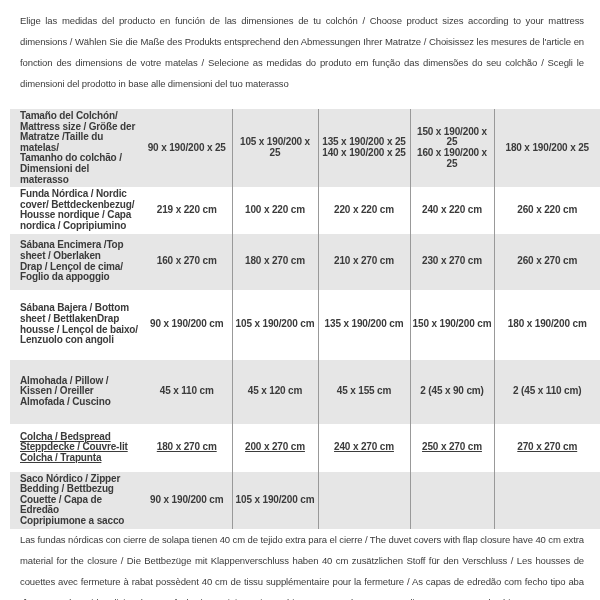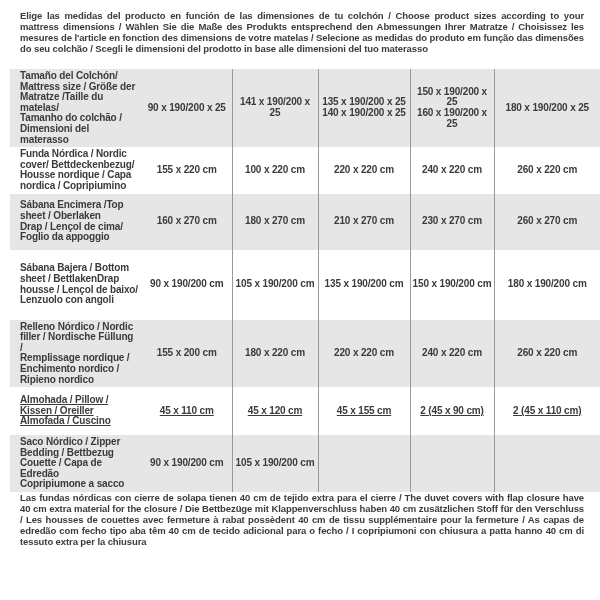--- a/index.html
+++ b/index.html
@@ -6,22 +6,22 @@
   body{
     width:600px;height:600px;
     background:#ffffff;
     font-family:"Liberation Sans",sans-serif;
     color:#3b3b3b;
     overflow:hidden;
   }
   .note{
     margin:10px 16px 0 20px;
     font-size:9.5px;
-    font-weight:bold;
-    line-height:11px;
+    font-weight:normal;
+    line-height:21px;
     letter-spacing:-0.1px;
     text-align:justify;
     color:#3b3b3b;
   }
   .footer-note{margin-top:0;}
   table.size-table{
     margin:15px 0 0 10px;
     width:590px;
     border-collapse:collapse;
     table-layout:fixed;
@@ -70,33 +70,33 @@
       <col style="width:106px">
   </colgroup>
   <tbody>
     <tr>
       <td class="label-cell">Tamaño del Colchón/
 Mattress size / Größe der
 Matratze /Taille du matelas/
 Tamanho do colchão /
 Dimensioni del materasso</td>
       <td>90 x 190/200 x 25</td>
-      <td>141 x 190/200 x 25</td>
+      <td>105 x 190/200 x 25</td>
       <td>135 x 190/200 x 25
 140 x 190/200 x 25</td>
       <td>150 x 190/200 x 25
 160 x 190/200 x 25</td>
       <td>180 x 190/200 x 25</td>
     </tr>
     <tr>
       <td class="label-cell">Funda Nórdica / Nordic
 cover/ Bettdeckenbezug/
 Housse nordique / Capa
 nordica / Copripiumino</td>
-      <td>155 x 220 cm</td>
+      <td>219 x 220 cm</td>
       <td>100 x 220 cm</td>
       <td>220 x 220 cm</td>
       <td>240 x 220 cm</td>
       <td>260 x 220 cm</td>
     </tr>
     <tr>
       <td class="label-cell">Sábana Encimera /Top
 sheet / Oberlaken
 Drap / Lençol de cima/
 Foglio da appoggio</td>
@@ -111,40 +111,38 @@
 sheet / BettlakenDrap
 housse / Lençol de baixo/
 Lenzuolo con angoli</td>
       <td>90 x 190/200 cm</td>
       <td>105 x 190/200 cm</td>
       <td>135 x 190/200 cm</td>
       <td>150 x 190/200 cm</td>
       <td>180 x 190/200 cm</td>
     </tr>
     <tr>
-      <td class="label-cell">Relleno Nórdico / Nordic
-filler / Nordische Füllung /
-Remplissage nordique /
-Enchimento nordico /
-Ripieno nordico</td>
-      <td>155 x 200 cm</td>
-      <td>180 x 220 cm</td>
-      <td>220 x 220 cm</td>
-      <td>240 x 220 cm</td>
-      <td>260 x 220 cm</td>
-    </tr>
-    <tr>
       <td class="label-cell">Almohada / Pillow /
 Kissen / Oreiller
 Almofada / Cuscino</td>
       <td>45 x 110 cm</td>
       <td>45 x 120 cm</td>
       <td>45 x 155 cm</td>
       <td>2 (45 x 90 cm)</td>
       <td>2 (45 x 110 cm)</td>
+    </tr>
+    <tr>
+      <td class="label-cell">Colcha / Bedspread
+Steppdecke / Couvre-lit
+Colcha / Trapunta</td>
+      <td>180 x 270 cm</td>
+      <td>200 x 270 cm</td>
+      <td>240 x 270 cm</td>
+      <td>250 x 270 cm</td>
+      <td>270 x 270 cm</td>
     </tr>
     <tr>
       <td class="label-cell">Saco Nórdico / Zipper
 Bedding / Bettbezug
 Couette / Capa de Edredão
 Copripiumone a sacco</td>
       <td>90 x 190/200 cm</td>
       <td>105 x 190/200 cm</td>
       <td></td>
       <td></td>

